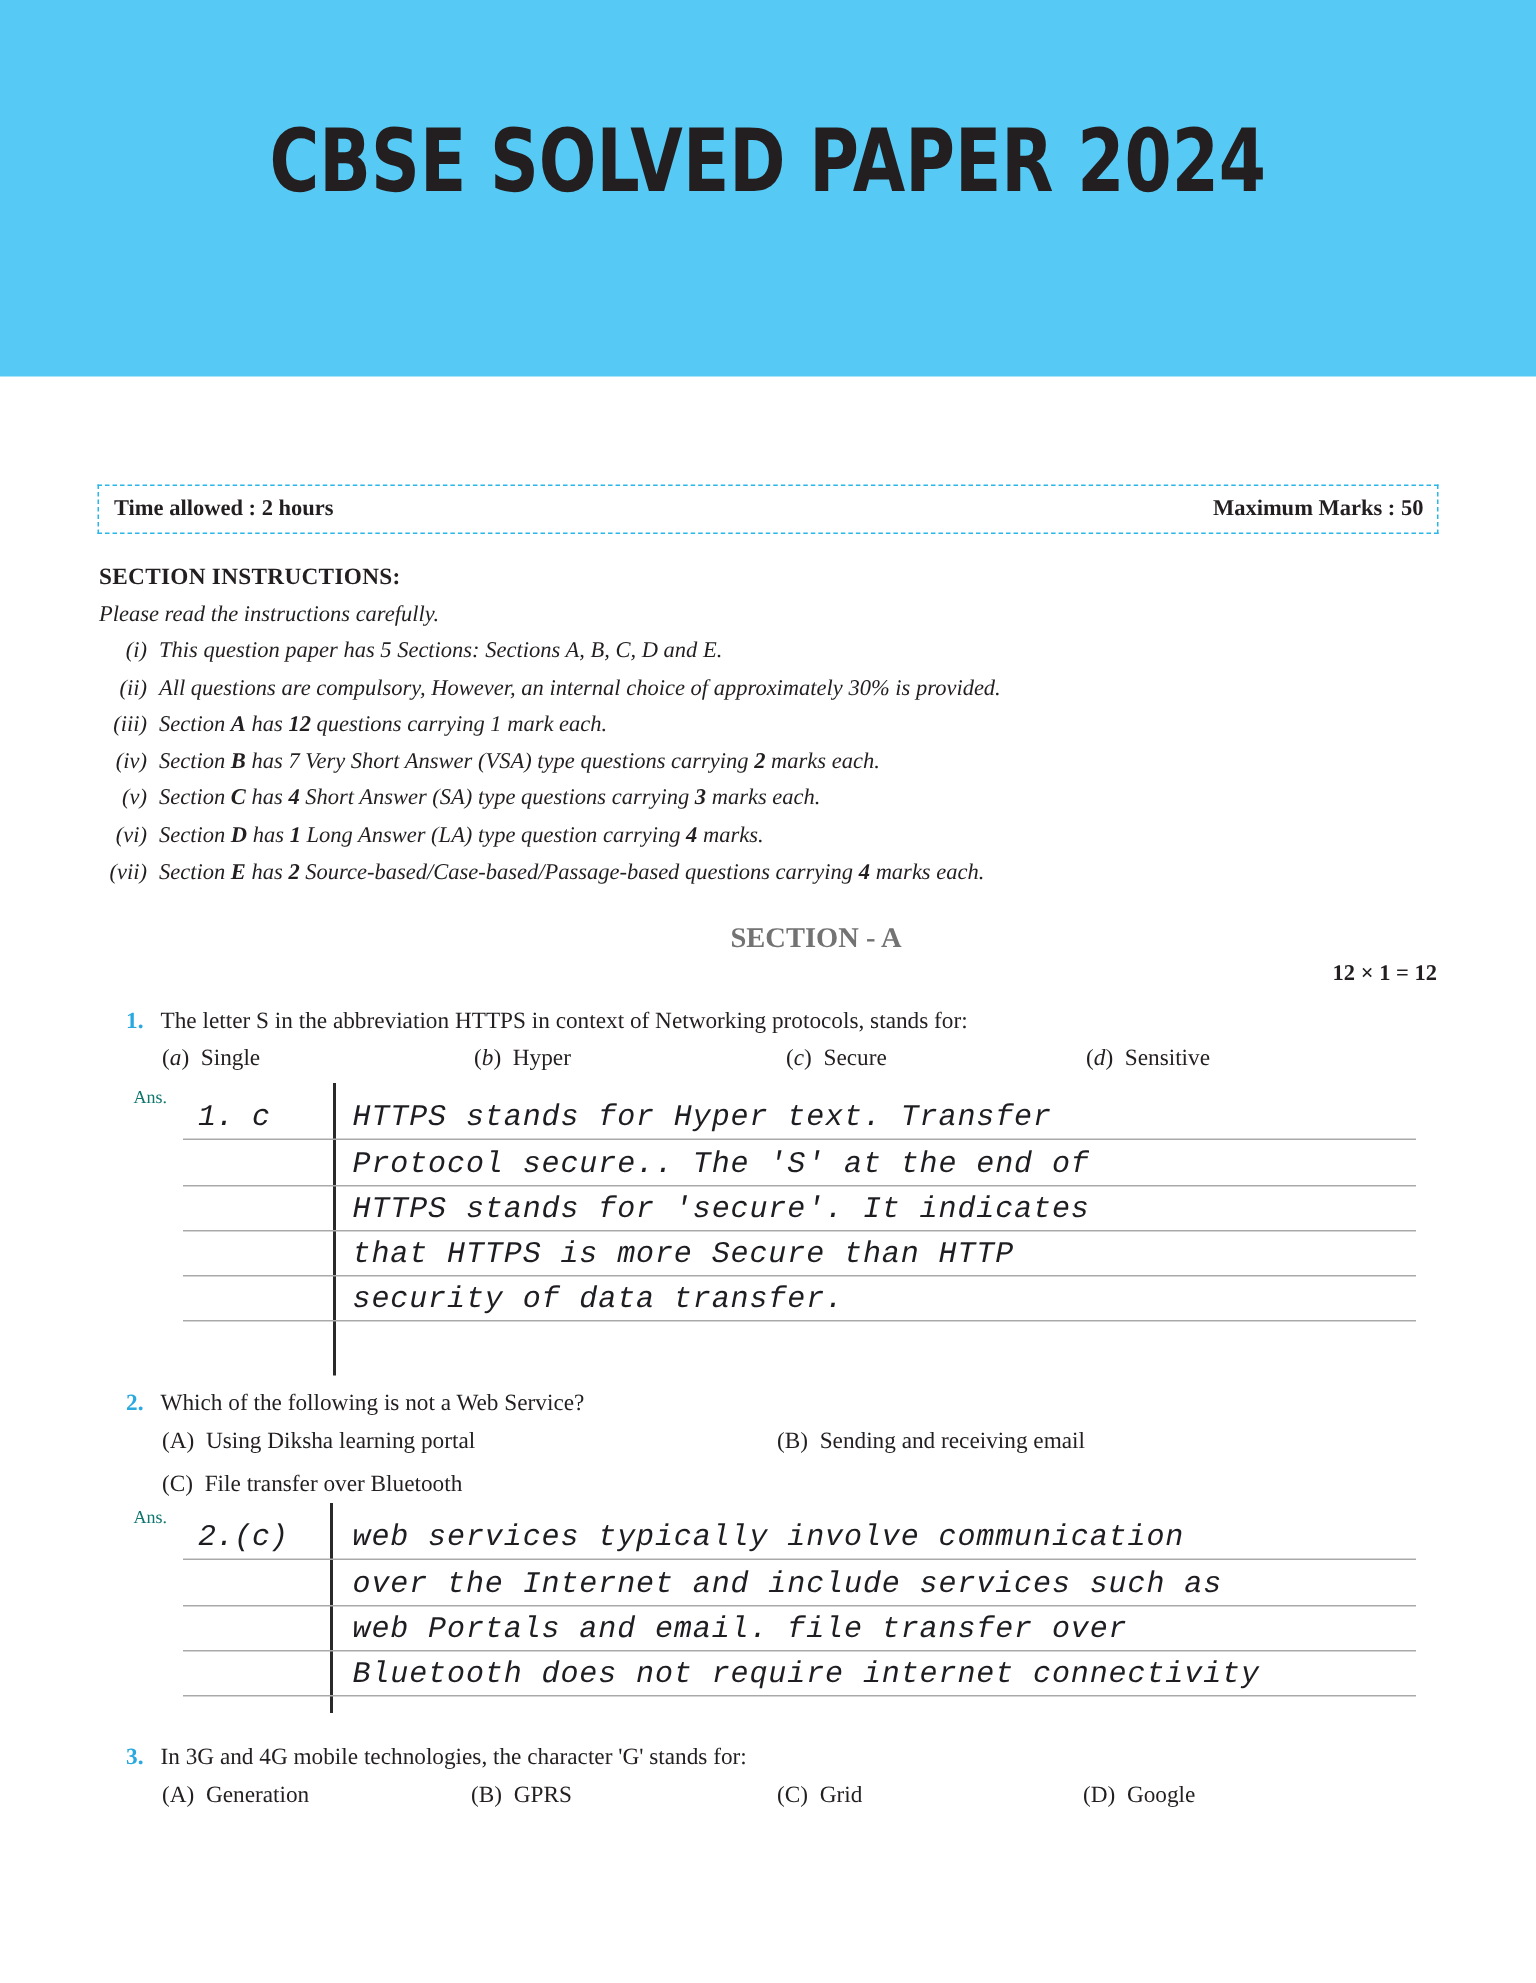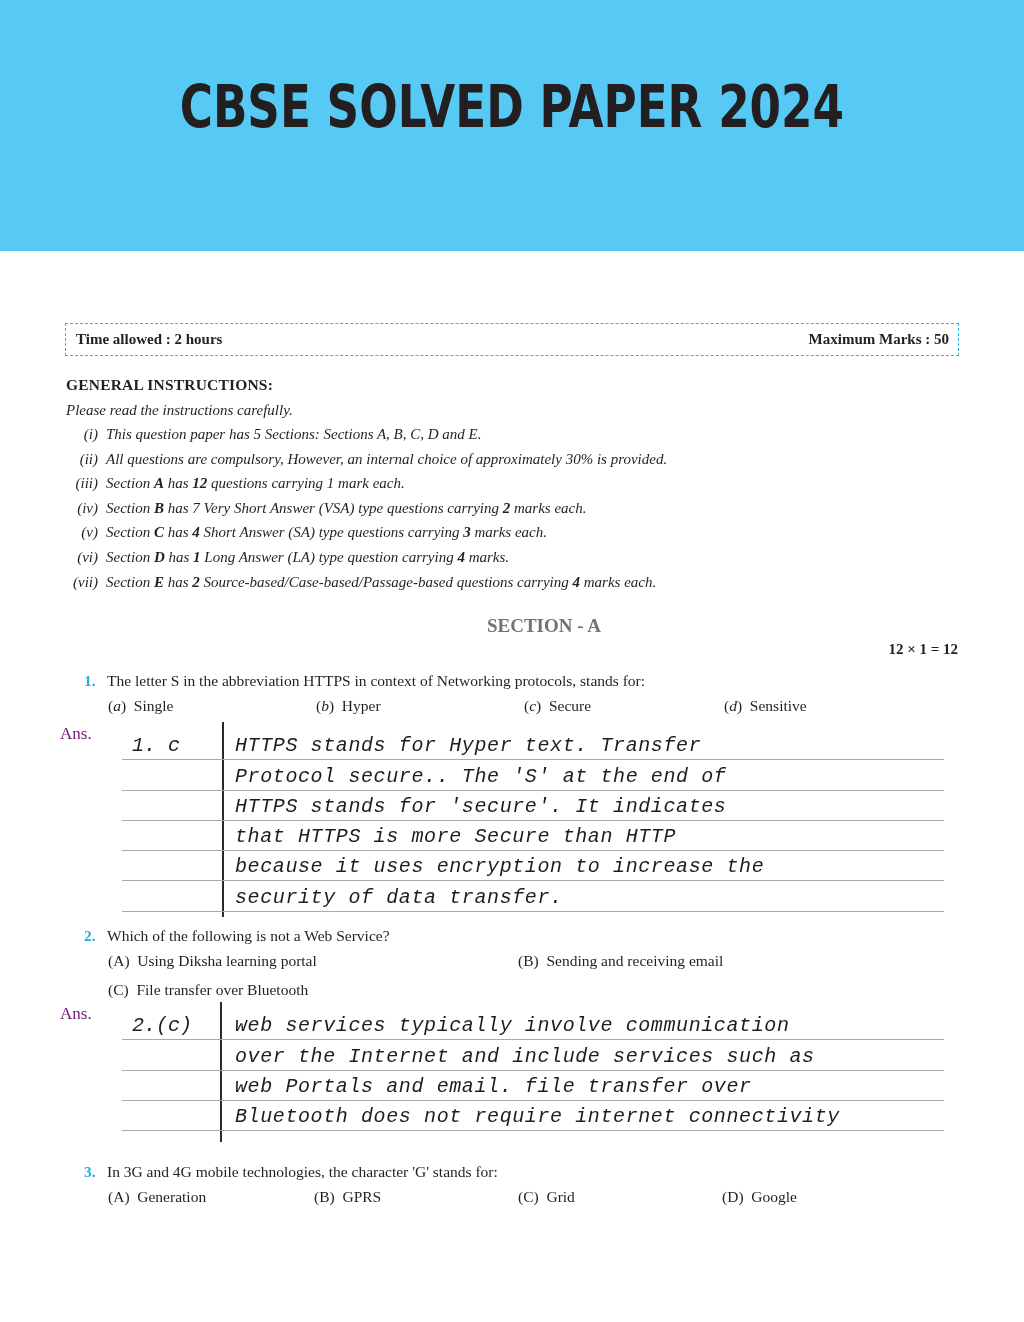--- a/index.html
+++ b/index.html
@@ -46,21 +46,21 @@
     .marks-scheme { position: absolute; right: 66px; top: 641px; font-weight: bold; font-size: 15px; }
 
     .question { position: absolute; left: 84px; width: 880px; font-size: 15.5px; }
     .q-line { display: flex; line-height: 18px; }
     .q-num { color: #29a9df; font-weight: bold; width: 23px; flex-shrink: 0; }
     .options { display: flex; margin-top: 7px; padding-left: 24px; }
     .options.grid { flex-wrap: wrap; row-gap: 11px; margin-top: 7px; }
     .opt { line-height: 18px; }
     .opt i { font-style: italic; }
 
-    .ans-label { position: absolute; left: 60px; color: #701a75; font-size: 17px; }
+    .ans-label { position: absolute; left: 89px; color: #0f766e; font-size: 12px; }
 
     .handwritten {
       position: absolute; left: 122px; width: 822px;
       font-family: Liberation Mono, monospace;
       color: #1f1d22;
     }
     .hw-row {
       position: relative; height: 30.3px;
       border-bottom: 1.2px solid #a9a9a9;
       display: flex; align-items: flex-end;
@@ -78,21 +78,21 @@
 <div class="banner">
   <div class="banner-title">CBSE SOLVED PAPER 2024</div>
 </div>
 
 <div class="meta-box">
   <span>Time allowed : 2 hours</span>
   <span>Maximum Marks : 50</span>
 </div>
 
 <div class="instructions">
-  <div class="instr-heading">GENERAL INSTRUCTIONS:</div>
+  <div class="instr-heading">SECTION INSTRUCTIONS:</div>
   <div class="instr-intro">Please read the instructions carefully.</div>
   <ul class="instr-list">
     <li>
       <span class="instr-num">(i)</span>
       <span class="instr-text">This question paper has 5 Sections: Sections A, B, C, D and E.</span>
     </li>
     <li>
       <span class="instr-num">(ii)</span>
       <span class="instr-text">All questions are compulsory, However, an internal choice of approximately 30% is provided.</span>
     </li>
@@ -149,24 +149,20 @@
   <div class="hw-row">
       <span class="hw-num"></span>
       <span class="hw-text">HTTPS stands for 'secure'. It indicates</span>
     </div>
   <div class="hw-row">
       <span class="hw-num"></span>
       <span class="hw-text">that  HTTPS  is more  Secure  than HTTP</span>
     </div>
   <div class="hw-row">
       <span class="hw-num"></span>
-      <span class="hw-text">because it uses encryption to increase the</span>
-    </div>
-  <div class="hw-row">
-      <span class="hw-num"></span>
       <span class="hw-text">security  of  data transfer.</span>
     </div>
 </div>
 
 <div class="question" style="top:927px;">
   <div class="q-line">
     <span class="q-num">2.</span>
     <span>Which of the following is not a Web Service?</span>
   </div>
   <div class="options grid">

